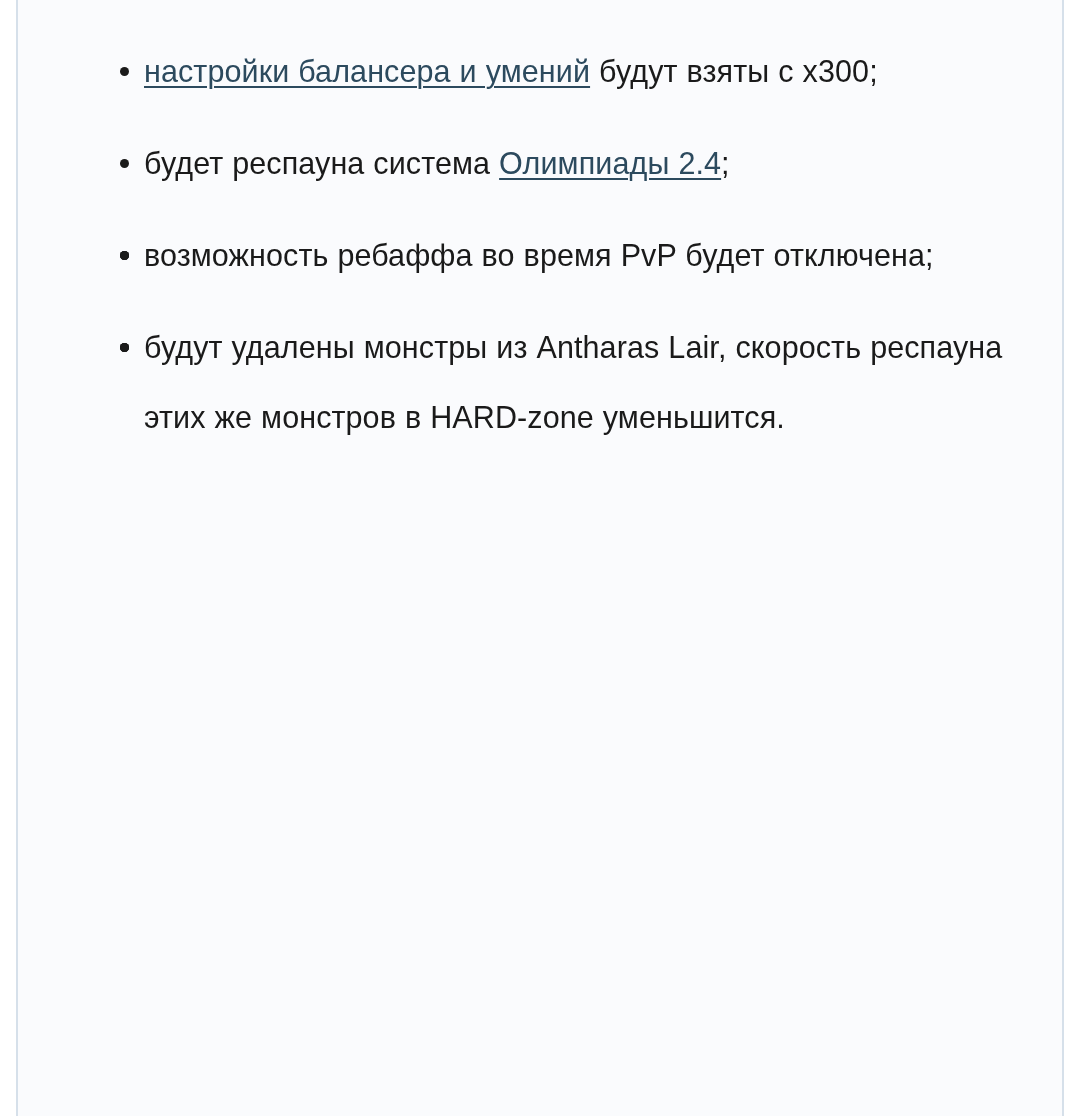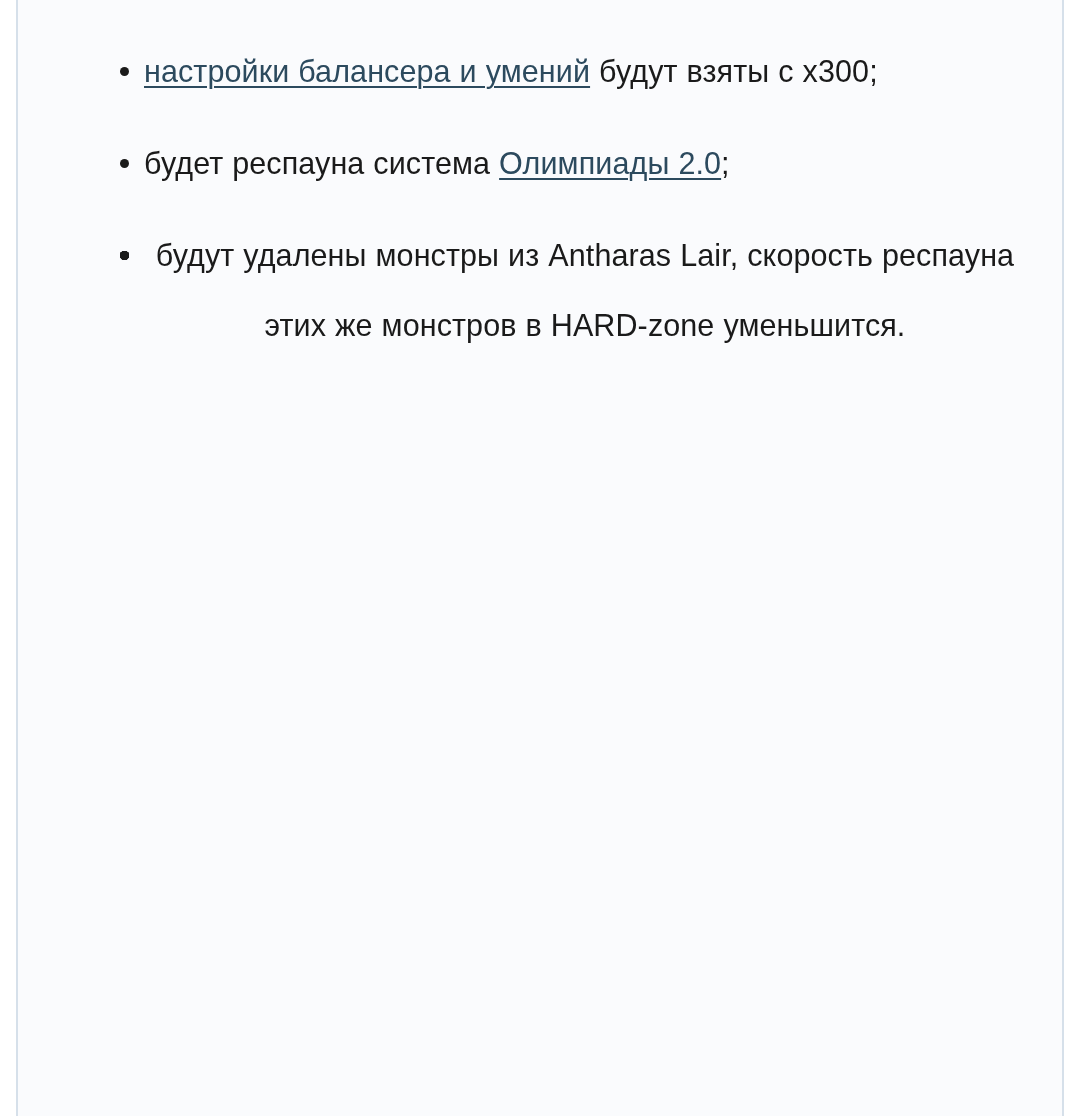--- a/index.html
+++ b/index.html
@@ -43,21 +43,20 @@
     margin: 0 0 22px 0;
     font-size: 30.5px;
     line-height: 70px;
     color: #1a1a1a;
     letter-spacing: 0.1px;
     word-spacing: 0.4px;
   }
 
   .note-item:last-child {
     margin-bottom: 0;
-    text-align: center;
   }
 
   .bullet-marker {
     position: absolute;
     left: 14px;
     top: 0;
     width: 9px;
     height: 70px;
     line-height: 70px;
     font-size: 30px;
@@ -87,31 +86,34 @@
 
 <div class="content-panel">
 
   <ul class="notes-list">
 
     <li class="note-item">
       <span class="bullet-marker"></span><a class="note-link">настройки балансера и умений</a><span> будут взяты с x300;</span>
     </li>
 
     <li class="note-item">
-      <span class="bullet-marker"></span><span>будет респауна система </span><a class="note-link">Олимпиады 2.0</a><span>;</span>
+      <span class="bullet-marker"></span><span>будет респауна система </span><a class="note-link">Олимпиады 2.4</a><span>;</span>
     </li>
 
     <li class="note-item">
       <span class="bullet-marker"></span>
     </li>
 
     <li class="note-item">
       <span class="bullet-marker"></span>
     </li>
 
+    <li class="note-item">
+      <span class="bullet-marker"></span><span>возможность ребаффа во время PvP будет отключена;</span>
+    </li>
 
     <li class="note-item">
       <span class="bullet-marker"></span>
     </li>
 
     <li class="note-item">
       <span class="bullet-marker"></span>
     </li>
 
     <li class="note-item">

